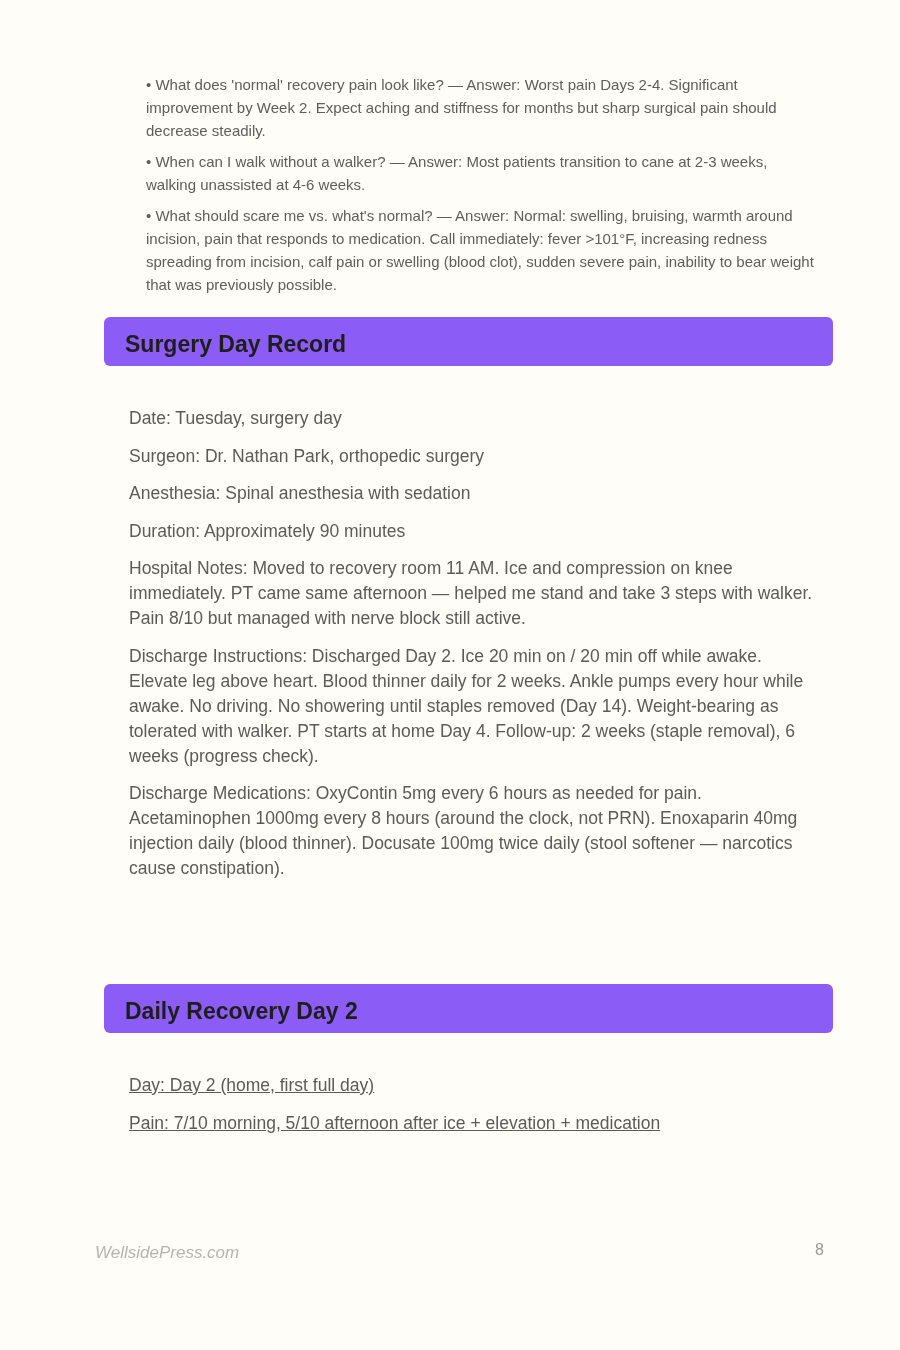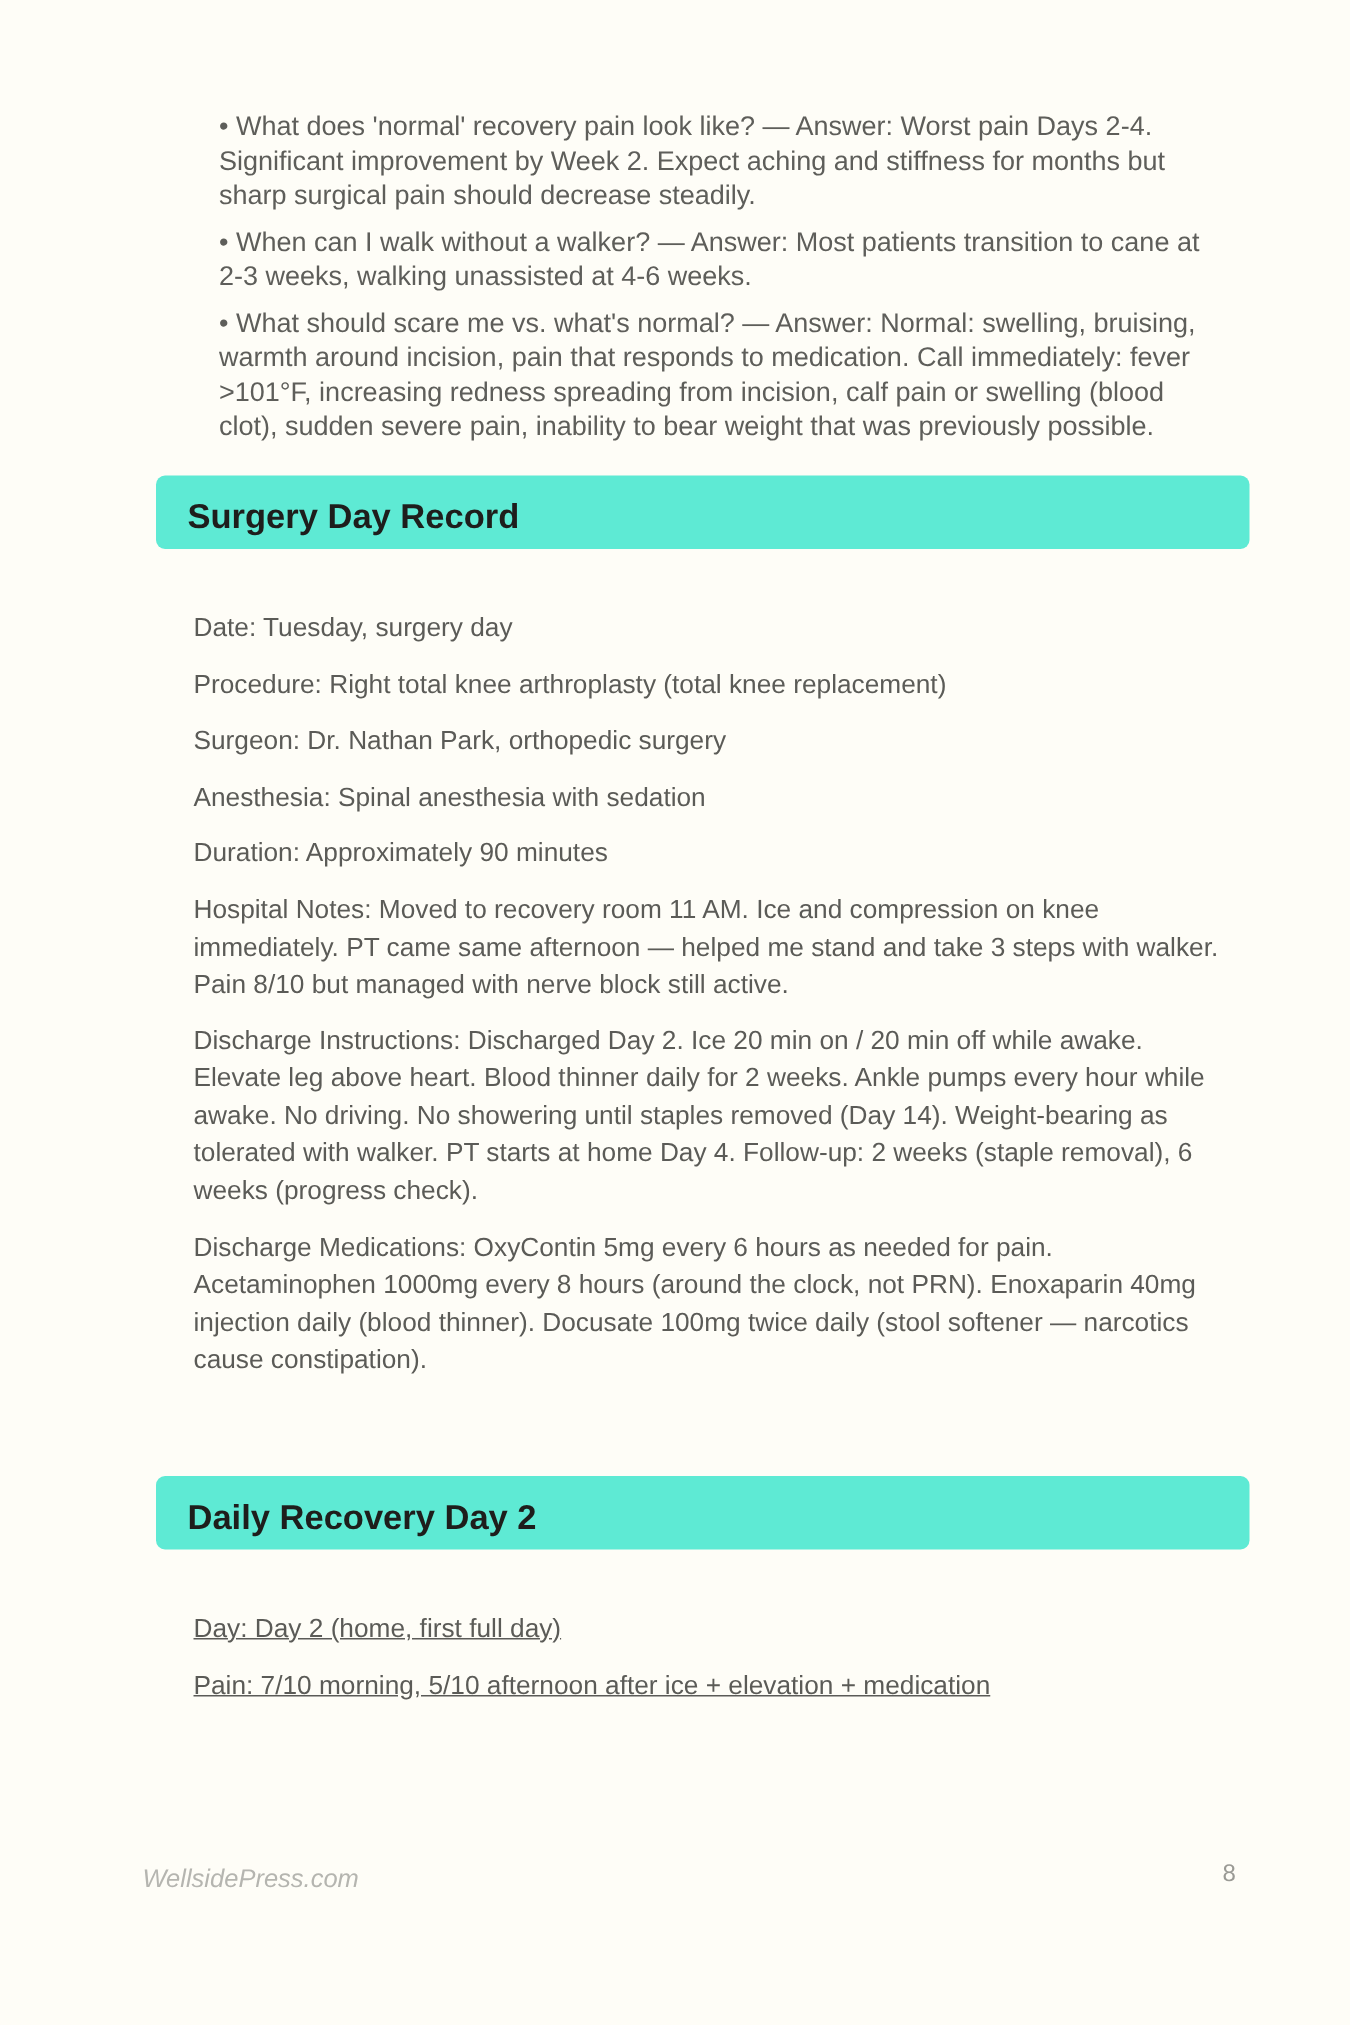--- a/index.html
+++ b/index.html
@@ -15,31 +15,31 @@
       font-family: "Liberation Sans", sans-serif;
       color: #5b5b58;
     }
     .bullets {
       position: absolute;
       left: 146px;
       top: 73px;
       width: 672px;
     }
     .bullet {
-      font-size: 18px;
+      font-size: 15px;
       line-height: 23px;
       margin: 0 0 8px 0;
       color: #5e5e5a;
     }
     .section-header {
       position: absolute;
       left: 104px;
       width: 729px;
       height: 49px;
-      background: #5eead4;
+      background: #8b5cf6;
       border-radius: 6px;
       box-sizing: border-box;
       padding-left: 21px;
     }
     .section-title {
       font-size: 23px;
       font-weight: bold;
       color: #1e1e1c;
       line-height: 49px;
       margin: 0;
@@ -80,21 +80,20 @@
   <p class="bullet">• When can I walk without a walker? — Answer: Most patients transition to cane at 2-3 weeks, walking unassisted at 4-6 weeks.</p>
   <p class="bullet">• What should scare me vs. what's normal? — Answer: Normal: swelling, bruising, warmth around incision, pain that responds to medication. Call immediately: fever &gt;101°F, increasing redness spreading from incision, calf pain or swelling (blood clot), sudden severe pain, inability to bear weight that was previously possible.</p>
 </div>
 
 <div class="section-header" style="top:317px;">
   <h2 class="section-title">Surgery Day Record</h2>
 </div>
 
 <div class="fields" style="top:406px;">
   <p class="field">Date: Tuesday, surgery day</p>
-  <p class="field">Procedure: Right total knee arthroplasty (total knee replacement)</p>
   <p class="field">Surgeon: Dr. Nathan Park, orthopedic surgery</p>
   <p class="field">Anesthesia: Spinal anesthesia with sedation</p>
   <p class="field">Duration: Approximately 90 minutes</p>
   <p class="field">Hospital Notes: Moved to recovery room 11 AM. Ice and compression on knee immediately. PT came same afternoon — helped me stand and take 3 steps with walker. Pain 8/10 but managed with nerve block still active.</p>
   <p class="field">Discharge Instructions: Discharged Day 2. Ice 20 min on / 20 min off while awake. Elevate leg above heart. Blood thinner daily for 2 weeks. Ankle pumps every hour while awake. No driving. No showering until staples removed (Day 14). Weight-bearing as tolerated with walker. PT starts at home Day 4. Follow-up: 2 weeks (staple removal), 6 weeks (progress check).</p>
   <p class="field">Discharge Medications: OxyContin 5mg every 6 hours as needed for pain. Acetaminophen 1000mg every 8 hours (around the clock, not PRN). Enoxaparin 40mg injection daily (blood thinner). Docusate 100mg twice daily (stool softener — narcotics cause constipation).</p>
 </div>
 
 <div class="section-header" style="top:984px;">
   <h2 class="section-title">Daily Recovery Day 2</h2>

